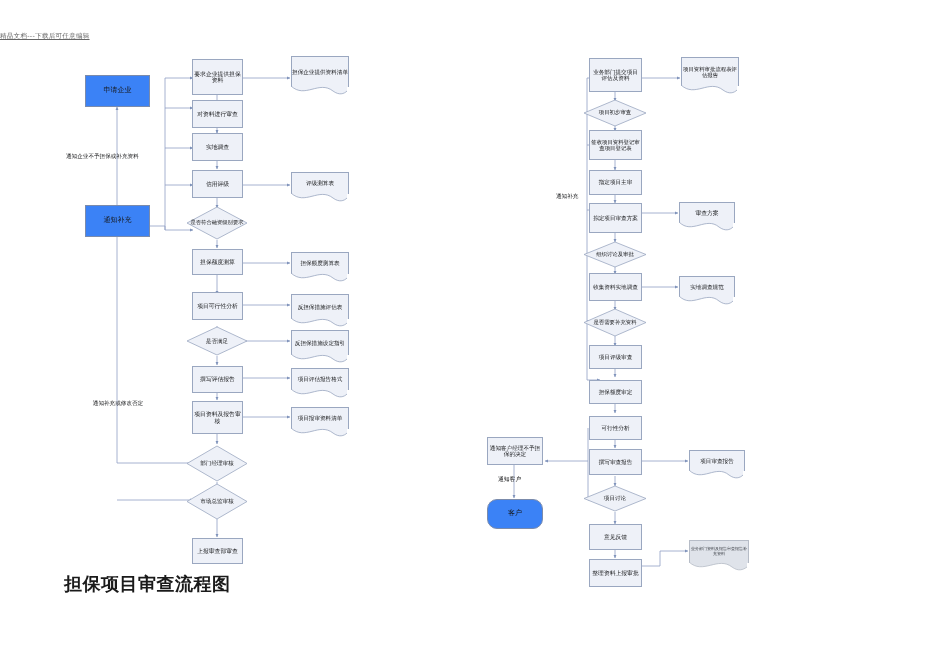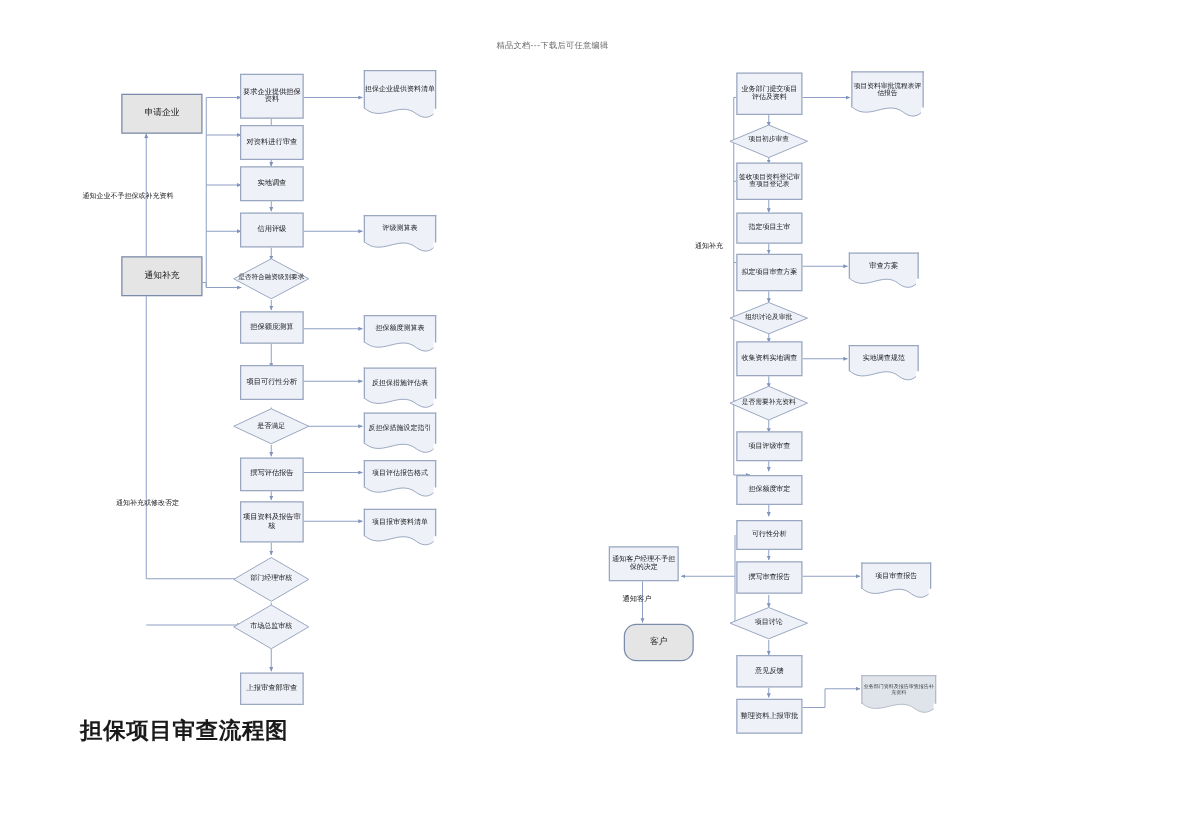--- a/index.html
+++ b/index.html
@@ -5,22 +5,22 @@
   html,body{margin:0;padding:0;}
   body{
     width:950px;height:672px;
     background:#ffffff;
     font-family:"DejaVu Sans","Liberation Sans",sans-serif;
     position:relative;
     overflow:hidden;
   }
   #canvas{position:absolute;left:0;top:0;width:950px;height:672px;}
   .hdr{
-    position:absolute;left:0;top:32px;width:884px;text-align:center;
-    font-size:6.5px;color:#666;letter-spacing:.3px;
+    position:absolute;left:0;top:32px;width:884px;
+    font-size:6.5px;color:#666;letter-spacing:.3px;text-decoration:underline;
   }
   .title{
     position:absolute;left:64px;top:572px;
     font-size:18px;font-weight:bold;color:#1a1a1a;
     letter-spacing:.5px;
   }
   
   .node{
     position:absolute;
     box-sizing:border-box;
@@ -29,23 +29,22 @@
     color:#17181a;
     line-height:1.12;
     z-index:3;
   }
   .node span{display:block;padding:0 1px;}
   .proc{
     background:#eef1f8;
     border:0.8px solid #9aa7c0;
   }
   .term{
-    background:#e5e5e5;
+    background:#3b82f6;
     border:0.9px solid #7b8bab;
-    margin-left:12px;
   }
   .doc{
     background:#eef1f8;
     border:0.8px solid #9aa7c0;
     border-bottom:none;
     position:absolute;
   }
   .doc .wave{
     position:absolute;left:-0.8px;right:-0.8px;bottom:-11px;height:12px;
   }

